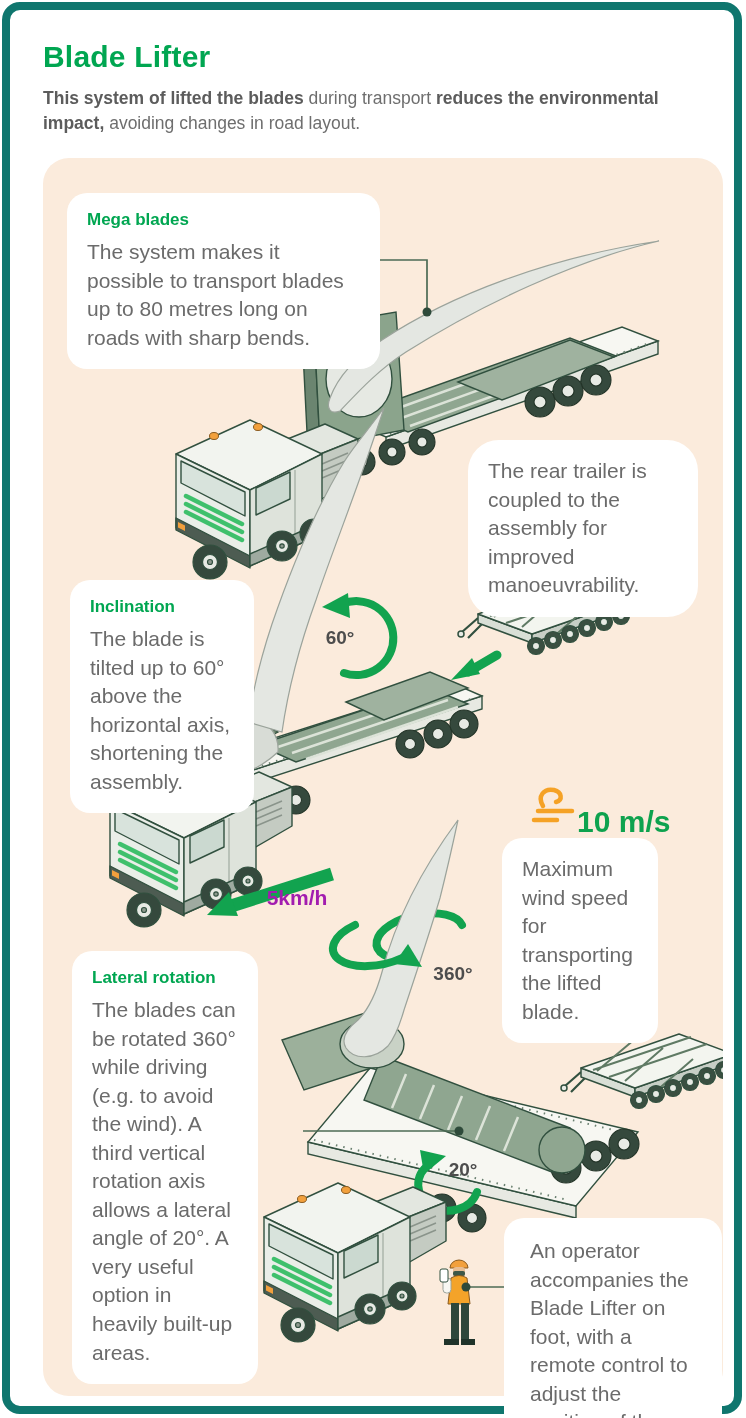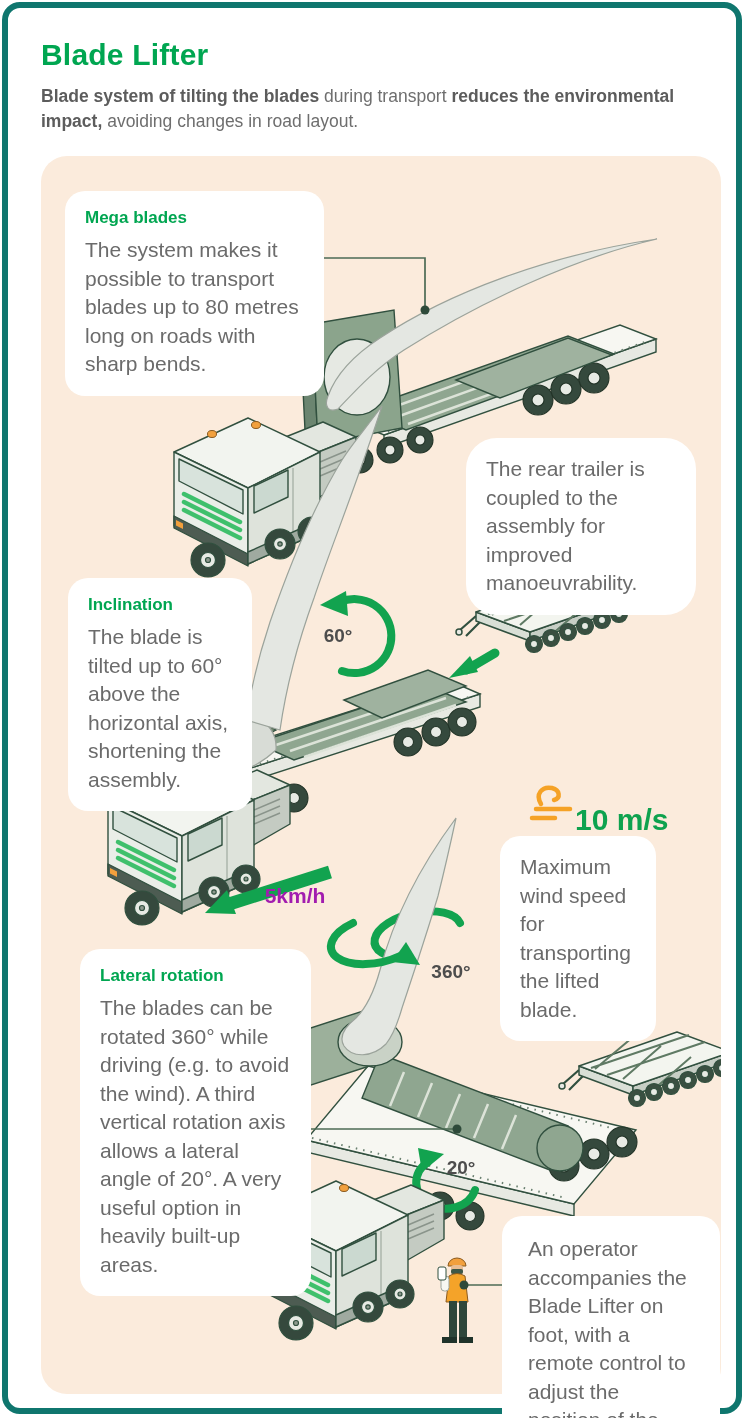--- a/index.html
+++ b/index.html
@@ -1,40 +1,40 @@
 <!DOCTYPE html>
 <html><head>
 <meta charset="utf-8">
 <style>
   html,body{margin:0;padding:0;background:#FFFFFF;}
   body{font-family:"Liberation Sans","DejaVu Sans",sans-serif;}
   .page{position:relative;width:746px;height:1418px;background:#FFFFFF;overflow:hidden;}
   .card{position:absolute;left:2px;top:2px;width:740px;height:1412px;background:#FFFFFF;
-        border:6px solid #0f766e;border-radius:18px;box-sizing:border-box;}
+        border:8px solid #0f766e;border-radius:18px;box-sizing:border-box;}
   .title{position:absolute;left:33px;top:30px;font-size:30px;font-weight:700;color:#00A651;letter-spacing:.2px;}
   .subtitle{position:absolute;left:33px;top:76px;width:668px;font-size:17.5px;line-height:1.44;color:#6E6E6E;}
   .subtitle b{color:#5C5C5C;font-weight:700;}
   .panel{position:absolute;left:33px;top:148px;width:680px;height:1238px;background:#FBEBDC;border-radius:26px;}
   .scene-svg{position:absolute;left:33px;top:148px;width:680px;height:1238px;}
   .callout{position:absolute;background:#FFFFFF;border-radius:20px;padding:17px 20px;box-sizing:border-box;}
   .callout h3{margin:0 0 8px 0;font-size:17px;font-weight:700;color:#00A651;}
   .callout p{margin:0;font-size:21px;line-height:1.36;color:#6B6B6B;}
   .angle-label{position:absolute;transform:translate(-50%,-50%);font-size:19px;font-weight:700;color:#4D4D4D;white-space:nowrap;}
   .speed-label{position:absolute;transform:translate(-50%,-50%);font-size:21px;font-weight:700;color:#a21caf;white-space:nowrap;}
   .wind-value{position:absolute;font-size:30px;font-weight:700;color:#0EA24E;white-space:nowrap;margin-top:18px;}
 </style>
 </head>
 <body>
 
 <div class="page">
   <div class="card">
 
     <div class="title">Blade Lifter</div>
 
-    <div class="subtitle"><b>Blade system of tilting the blades</b><span> during transport </span><b>reduces the environmental impact,</b><span> avoiding changes in road layout.</span></div>
+    <div class="subtitle"><b>This system of lifted the blades</b><span> during transport </span><b>reduces the environmental impact,</b><span> avoiding changes in road layout.</span></div>
 
     <div class="panel"></div>
 
     <svg class="scene-svg" viewBox="33 148 680 1238">
       <defs>
 
         <g id="truck" stroke="#31503F" stroke-width="1.4" stroke-linejoin="round">
           <polygon points="118,30 163,12 196,27 151,45" fill="#E3E7E0"></polygon>
           <polygon points="118,30 151,45 151,92 118,75" fill="#D3D8D0"></polygon>
           <polygon points="151,45 196,27 196,66 151,92" fill="#C4CBC2"></polygon>
@@ -245,41 +245,41 @@
         <g fill="#2E4A3A" stroke="none">
           <circle cx="417" cy="302" r="4.5"></circle>
           <circle cx="544" cy="599" r="4.5"></circle>
           <circle cx="176" cy="744" r="4.5"></circle>
           <circle cx="449" cy="1121" r="4.5"></circle>
           <circle cx="456" cy="1277" r="4.5"></circle>
         </g>
       </g>
     </svg>
 
-    <div class="callout" style="left:57px;top:183px;width:259px;">
+    <div class="callout" style="left:57px;top:183px;width:313px;">
       <h3>Mega blades</h3>
       <p>The system makes it possible to transport blades up to 80 metres long on roads with sharp bends.</p>
     </div>
 
     <div class="callout" style="left:458px;top:430px;width:230px;border-radius:31px;">
       <p>The rear trailer is coupled to the assembly for improved manoeuvrability.</p>
     </div>
 
     <div class="callout" style="left:60px;top:570px;width:184px;">
       <h3>Inclination</h3>
       <p>The blade is tilted up to 60° above the horizontal axis, shortening the assembly.</p>
     </div>
 
     <div class="wind-value" style="left:567px;top:777px;">10 m/s</div>
 
     <div class="callout" style="left:492px;top:828px;width:156px;">
       <p>Maximum wind speed for transporting the lifted blade.</p>
     </div>
 
-    <div class="callout" style="left:72px;top:941px;width:231px;">
+    <div class="callout" style="left:62px;top:941px;width:186px;">
       <h3>Lateral rotation</h3>
       <p>The blades can be rotated 360° while driving (e.g. to avoid the wind). A third vertical rotation axis allows a lateral angle of 20°. A very useful option in heavily built-up areas.</p>
     </div>
 
     <div class="callout" style="left:494px;top:1208px;width:218px;padding:19px 26px;">
       <p>An operator accompanies the Blade Lifter on foot, with a remote control to adjust the position of the blade.</p>
     </div>
 
     <div class="angle-label" style="left:330px;top:628px;">60°</div>
     <div class="speed-label" style="left:287px;top:888px;">5km/h</div>

